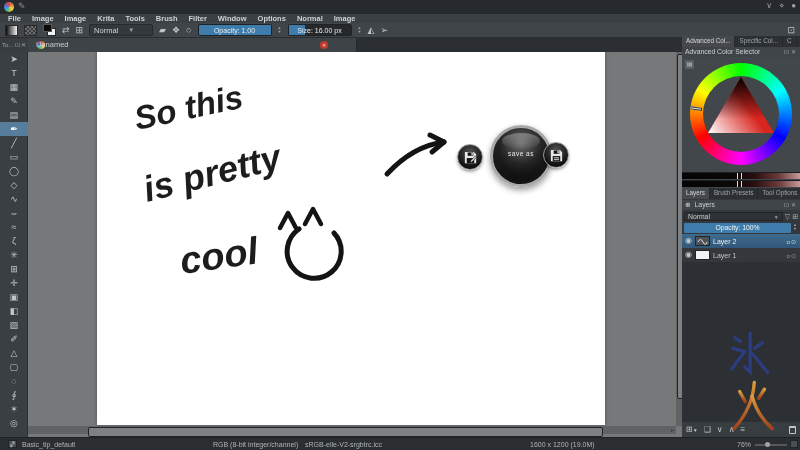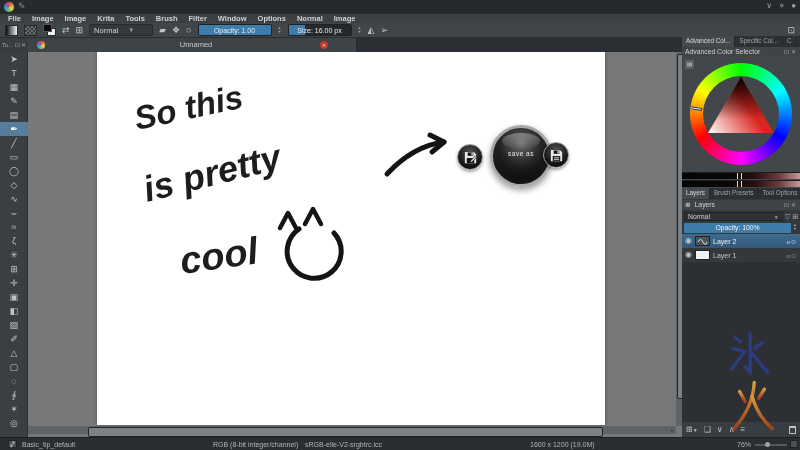--- a/index.html
+++ b/index.html
@@ -42,21 +42,21 @@
   .spinner { display:flex; flex-direction:column; justify-content:center; font-size:4px; color:#9aa0a4; line-height:4px; }
   .tb-spacer { flex:1; }
 
   
   #tabrow { position:absolute; left:0; top:38px; width:800px; height:14px; background:#2b2f33; }
   #toolbox-header { position:absolute; left:0; top:0; width:28px; height:14px; background:#383d41;
                     color:#9fa4a7; font-size:6px; line-height:14px; padding-left:2px; }
   #toolbox-header .dk { position:absolute; right:1px; top:0; font-size:6px; letter-spacing:1px; }
   #doc-tab { position:absolute; left:28px; top:0; width:329px; height:14px; background:#3e4347;
              border-right:1px solid #24282b; color:#c8ccce; font-size:7.5px; }
-  #doc-tab .t { position:absolute; left:8px; right:0; top:2px; text-align:center; }
+  #doc-tab .t { position:absolute; left:8px; right:0; top:2px; }
   #tab-krita-icon { position:absolute; left:9px; top:3px; width:8px; height:8px; border-radius:50%;
               background:conic-gradient(#d84b3e,#e8923a,#f4d44a,#7ec44c,#2fa6d8,#7a5cc9,#d84b3e); }
   #tab-close { position:absolute; right:28px; top:3px; width:8px; height:8px; border-radius:50%;
                background:#c0392b; color:#f2d7d3; font-size:5px; text-align:center; line-height:8px; }
 
   
   #toolbox { position:absolute; left:0; top:52px; width:28px; height:385px; background:#3a3f43;
              border-right:1px solid #2a2e31; }
   .tool { width:28px; height:14px; text-align:center; font-size:9px; line-height:14px; color:#c0c4c7; }
   .tool.selected { background:#567e9c; color:#ffffff; }

